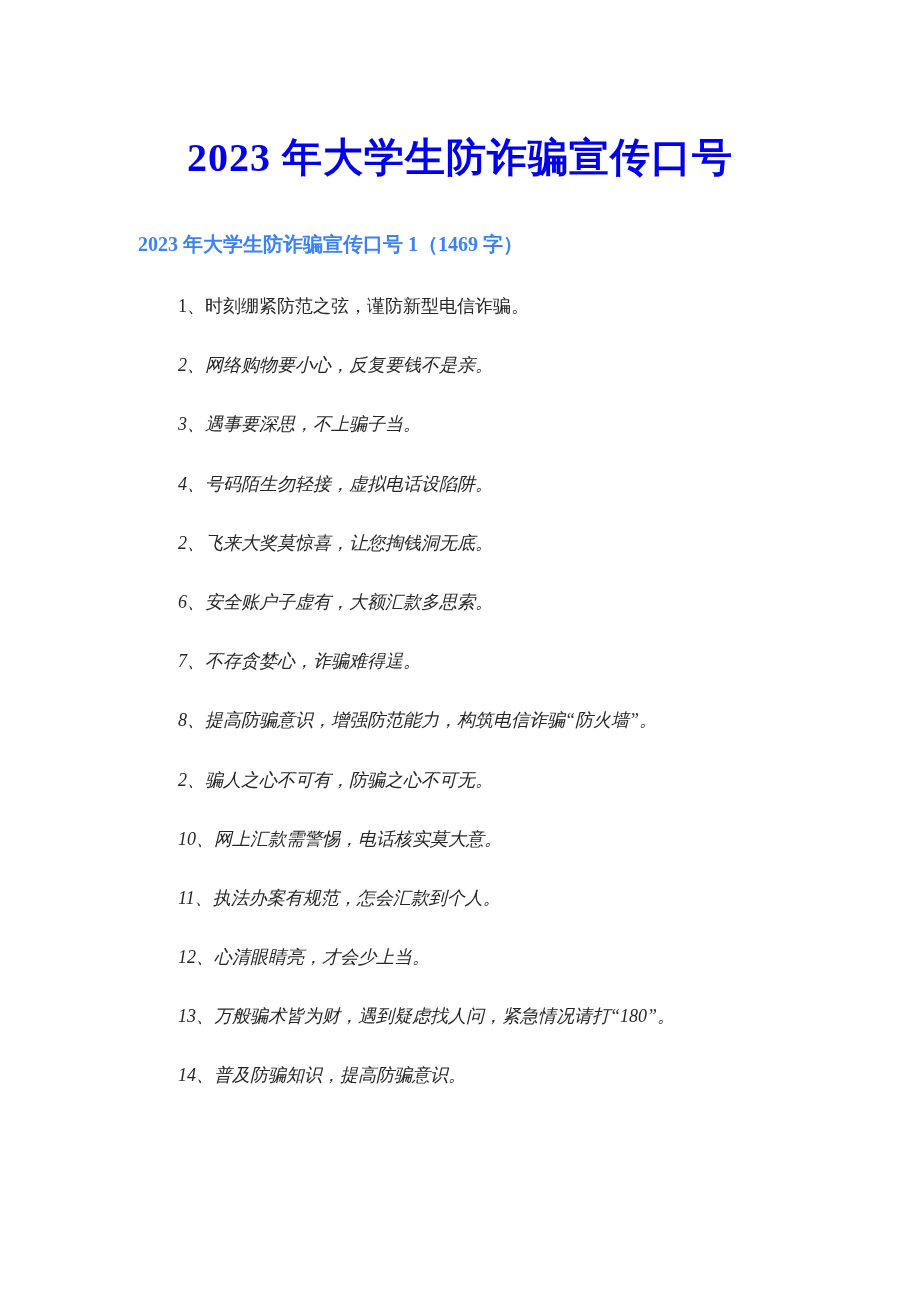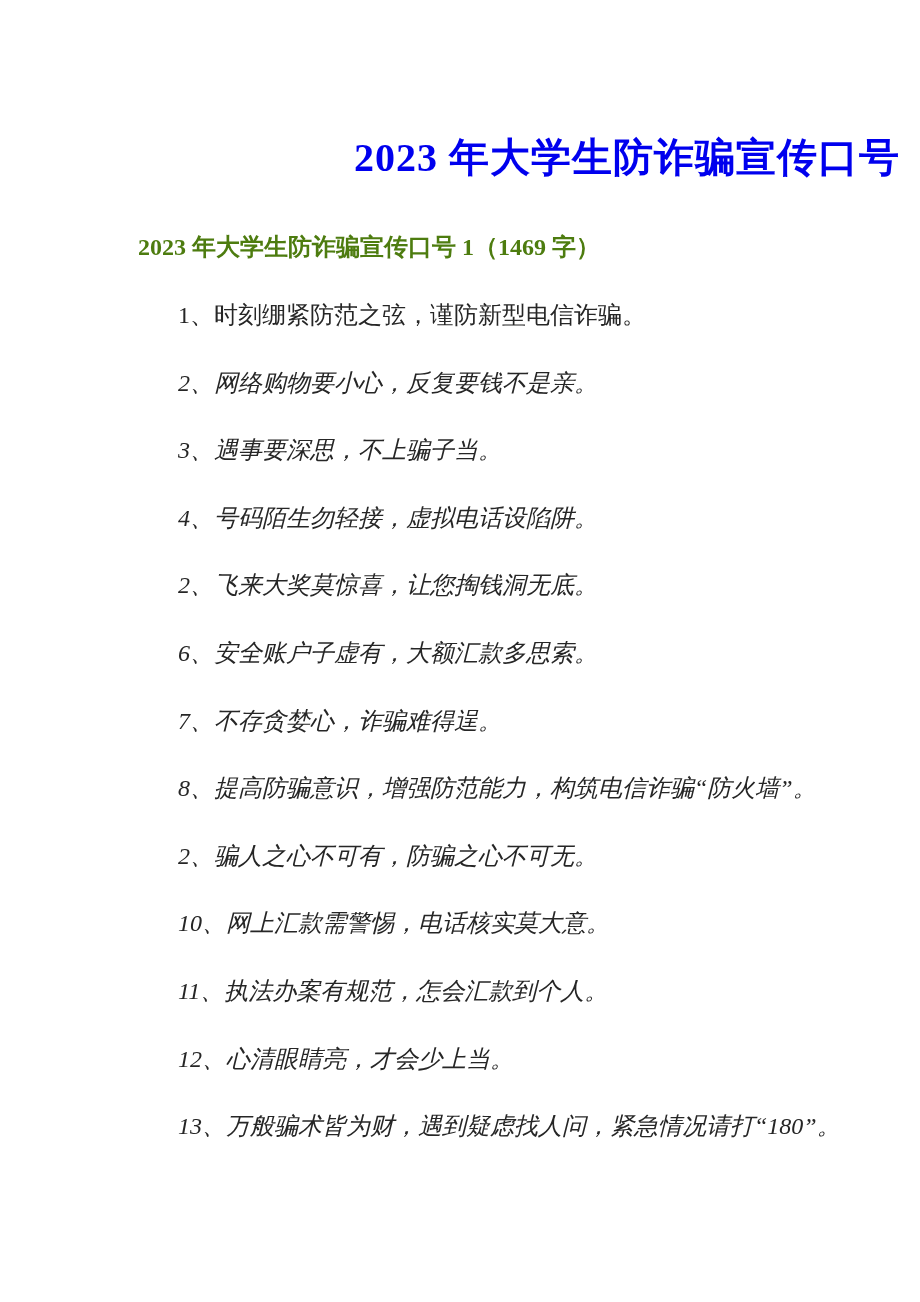--- a/index.html
+++ b/index.html
@@ -12,47 +12,47 @@
     height: 1302px;
     background: #ffffff;
     overflow: hidden;
     box-sizing: border-box;
     font-family: "Liberation Serif", "DejaVu Serif", serif;
   }
   .doc-title {
     margin: 0;
     margin-top: 134px;
     padding: 0 20px;
-    text-align: right;
+    text-align: center;
     font-size: 40px;
     line-height: 1.2;
     font-weight: bold;
     color: #0000ee;
     letter-spacing: 1px;
   }
   .doc-subtitle {
     margin: 0;
     margin-top: 50px;
     margin-left: 138px;
     margin-right: 60px;
-    font-size: 24px;
+    font-size: 20px;
     line-height: 1.25;
     font-weight: bold;
-    color: #4d7c0f;
+    color: #3b82f6;
   }
   .slogan-list {
     margin: 0;
     padding: 0;
   }
   .slogan {
     margin: 16px;
     margin-left: 138px;
     margin-right: 90px;
     text-indent: 40px;
-    font-size: 24px;
+    font-size: 18px;
     line-height: 1.4;
     font-weight: normal;
     color: #262626;
     white-space: nowrap;
   }
   .slogan:first-child {
     margin-top: 37px;
   }
   .slogan + .slogan {
     margin-top: 34px;
@@ -75,14 +75,15 @@
       <p class="slogan">4、号码陌生勿轻接，虚拟电话设陷阱。</p>
       <p class="slogan">2、飞来大奖莫惊喜，让您掏钱洞无底。</p>
       <p class="slogan">6、安全账户子虚有，大额汇款多思索。</p>
       <p class="slogan">7、不存贪婪心，诈骗难得逞。</p>
       <p class="slogan">8、提高防骗意识，增强防范能力，构筑电信诈骗“防火墙”。</p>
       <p class="slogan">2、骗人之心不可有，防骗之心不可无。</p>
       <p class="slogan">10、网上汇款需警惕，电话核实莫大意。</p>
       <p class="slogan">11、执法办案有规范，怎会汇款到个人。</p>
       <p class="slogan">12、心清眼睛亮，才会少上当。</p>
       <p class="slogan">13、万般骗术皆为财，遇到疑虑找人问，紧急情况请打“180”。</p>
+      <p class="slogan">14、普及防骗知识，提高防骗意识。</p>
     </div>
 </div>
 
 </body></html>

